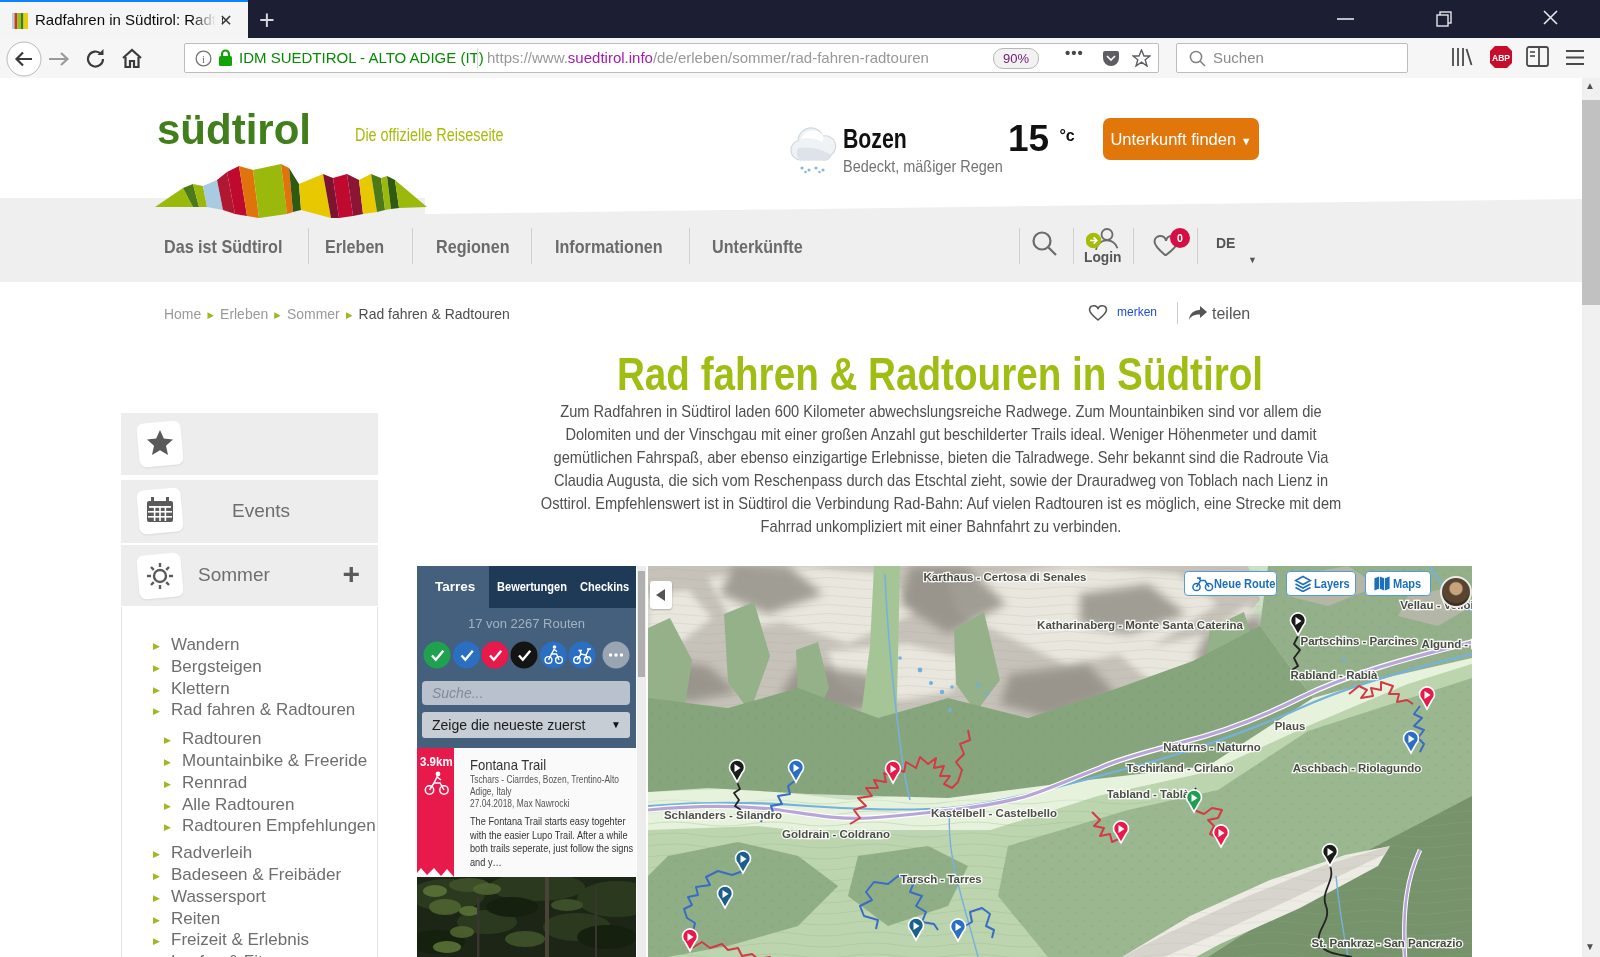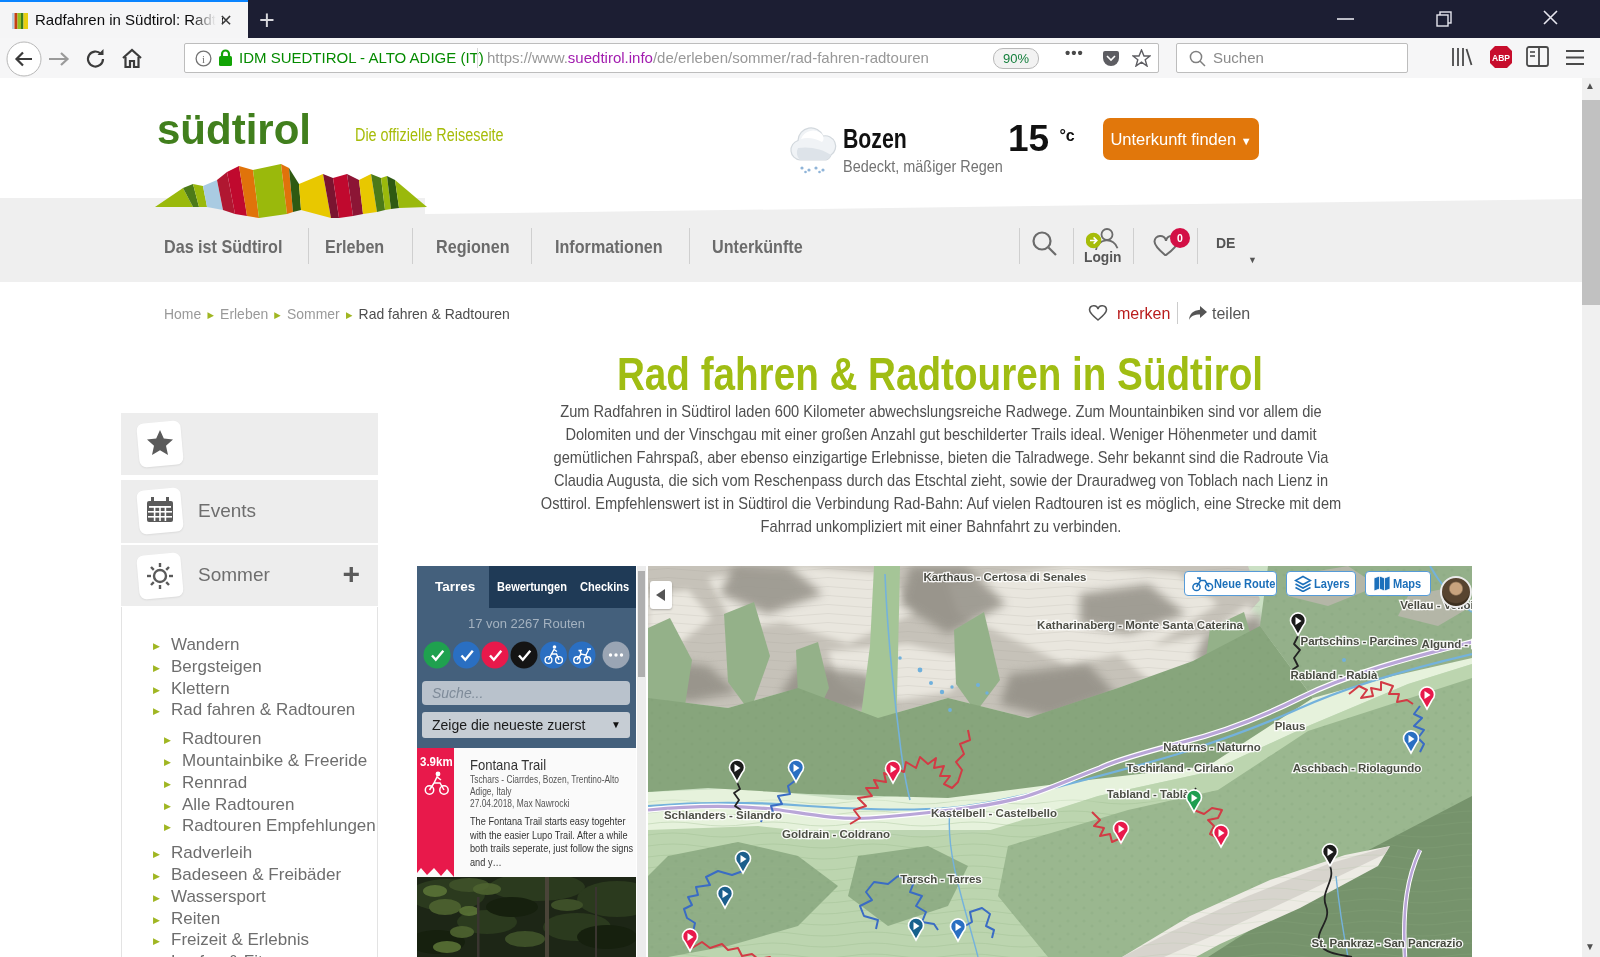--- a/index.html
+++ b/index.html
@@ -82,21 +82,21 @@
           <circle cx="8.5" cy="8.5" r="7.4" fill="none" stroke="#737373" stroke-width="1.3"></circle>
           <text x="8.5" y="12.5" text-anchor="middle" font-size="11" fill="#737373" font-family="Liberation Serif">i</text>
         </svg>
       <svg class="abs" style="left:33px;top:5px" width="16" height="18">
           <rect x="1" y="7" width="13" height="10" rx="1.5" fill="#12a405"></rect>
           <path d="M4 7 V5 a3.5 3.5 0 0 1 7 0 V7" stroke="#12a405" stroke-width="2.2" fill="none"></path>
         </svg>
       <div class="abs" style="left:54px;top:5px;font-size:15px;color:#058b00;">IDM SUEDTIROL - ALTO ADIGE (IT)</div>
       <div class="abs" style="left:292px;top:4px;width:1px;height:20px;background:#d7d7d7;"></div>
       <div class="abs" style="left:302px;top:5px;font-size:15px;color:#989898;">https://www.<span style="color:#a21caf">suedtirol.info</span>/de/erleben/sommer/rad-fahren-radtouren</div>
-      <div class="abs" style="left:808px;top:4px;width:44px;height:19px;border:1px solid #b8b8b8;border-radius:10px;background:#f2f2f2;font-size:13px;color:#15803d;text-align:center;line-height:19px;">90%</div>
+      <div class="abs" style="left:808px;top:4px;width:44px;height:19px;border:1px solid #b8b8b8;border-radius:10px;background:#f2f2f2;font-size:13px;color:#701a75;text-align:center;line-height:19px;">90%</div>
       <div class="abs" style="left:880px;top:0px;font-size:15px;color:#4a4a4a;letter-spacing:1px;font-weight:bold;">•••</div>
       <svg class="abs" style="left:917px;top:6px" width="18" height="17">
           <path d="M1 3 a2 2 0 0 1 2-2 h12 a2 2 0 0 1 2 2 v5 a8 8 0 0 1 -16 0 z" fill="#5d5d62"></path>
           <path d="M5 6 l4 4 l4-4" stroke="#fff" stroke-width="1.6" fill="none"></path>
         </svg>
       <svg class="abs" style="left:947px;top:5px" width="19" height="18">
           <path d="M9.5 1 L12 7 H18 L13.2 10.8 L15 17 L9.5 13.2 L4 17 L5.8 10.8 L1 7 H7 Z" fill="none" stroke="#5d5d62" stroke-width="1.4"></path>
         </svg>
     </div>
     <div id="searchbar">
@@ -207,21 +207,21 @@
     </svg>
     <div class="abs" style="left:843px;top:45px;font-size:28px;font-weight:bold;color:#111;transform:scaleX(0.76);transform-origin:0 0;">Bozen</div>
     <div class="abs" style="left:843px;top:79px;font-size:17px;color:#737373;transform:scaleX(0.85);transform-origin:0 0;">Bedeckt, mäßiger Regen</div>
     <div class="abs" style="left:1008px;top:40px;font-size:37px;font-weight:bold;color:#111;text-align:center;">15 <span style="font-size:16px;vertical-align:10px;">°c</span></div>
     <div class="abs" style="left:1103px;top:40px;width:156px;height:42px;background:#e1770b;border-radius:7px;color:#fff;font-size:16.5px;text-align:center;line-height:42px;">Unterkunft finden <span style="font-size:11px;">▼</span></div>
 
     <div class="abs" style="left:164px;top:227px;font-size:15px;color:#999;transform:scaleX(0.93);transform-origin:0 0;">Home <span style="color:#a0b622;font-size:9px;vertical-align:1px;">&nbsp;▶&nbsp;</span> Erleben <span style="color:#a0b622;font-size:9px;vertical-align:1px;">&nbsp;▶&nbsp;</span> Sommer <span style="color:#a0b622;font-size:9px;vertical-align:1px;">&nbsp;▶&nbsp;</span> <span style="color:#4d4d4d;">Rad fahren &amp; Radtouren</span></div>
     <svg class="abs" style="left:1088px;top:226px" width="20" height="18">
         <path d="M10 16 C5 12 1.5 8.8 1.5 5.8 a4.3 4.3 0 0 1 8.5 -0.6 a4.3 4.3 0 0 1 8.5 0.6 c0 3 -3.5 6.2 -8.5 10.2 z" fill="none" stroke="#555" stroke-width="1.6"></path>
       </svg>
-    <div class="abs" style="left:1117px;top:227px;font-size:16px;color:#b91c1c;">merken</div>
+    <div class="abs" style="left:1117px;top:227px;font-size:12px;color:#1d4ed8;">merken</div>
     <div class="abs" style="left:1177px;top:224px;width:1px;height:22px;background:#ccc;"></div>
     <svg class="abs" style="left:1188px;top:227px" width="20" height="16">
         <path d="M12 1 L19 7 L12 13 V9.5 C6 9.5 3 11 1 15 C1.5 9 5 5.5 12 4.8 Z" fill="#555"></path>
       </svg>
     <div class="abs" style="left:1212px;top:227px;font-size:16px;color:#555;">teilen</div>
 
     <div class="sbox" style="top:335px;height:62px;">
       <div class="sicon"><svg width="44" height="44" style="transform:rotate(5deg)">
             <path d="M22 8 L25.8 16.5 L35 17.5 L28 23.8 L30 33 L22 28.2 L14 33 L16 23.8 L9 17.5 L18.2 16.5 Z" fill="#5a5a5a"></path>
           </svg></div>
@@ -235,21 +235,21 @@
             </g>
             <g fill="#fff">
               <rect x="11" y="17" width="22" height="1.8"></rect>
               <rect x="15.8" y="18" width="1.6" height="14"></rect>
               <rect x="21.2" y="18" width="1.6" height="14"></rect>
               <rect x="26.6" y="18" width="1.6" height="14"></rect>
               <rect x="10" y="22" width="24" height="1.6"></rect>
               <rect x="10" y="27" width="24" height="1.6"></rect>
             </g>
           </svg></div>
-      <div class="sitem" style="padding:20px 0 0 77px;">Events</div>
+      <div class="sitem" style="padding:20px 0 0 111px;">Events</div>
     </div>
     <div class="sbox" style="top:467px;height:61px;">
       <div class="sicon"><svg width="44" height="44" style="transform:rotate(5deg)">
             <circle cx="22" cy="22" r="6" fill="none" stroke="#5a5a5a" stroke-width="2.4"></circle>
             <g stroke="#5a5a5a" stroke-width="2.4">
               <line x1="22" y1="9" x2="22" y2="13"></line>
               <line x1="22" y1="31" x2="22" y2="35"></line>
               <line x1="9" y1="22" x2="13" y2="22"></line>
               <line x1="31" y1="22" x2="35" y2="22"></line>
               <line x1="13" y1="13" x2="15.8" y2="15.8"></line>

